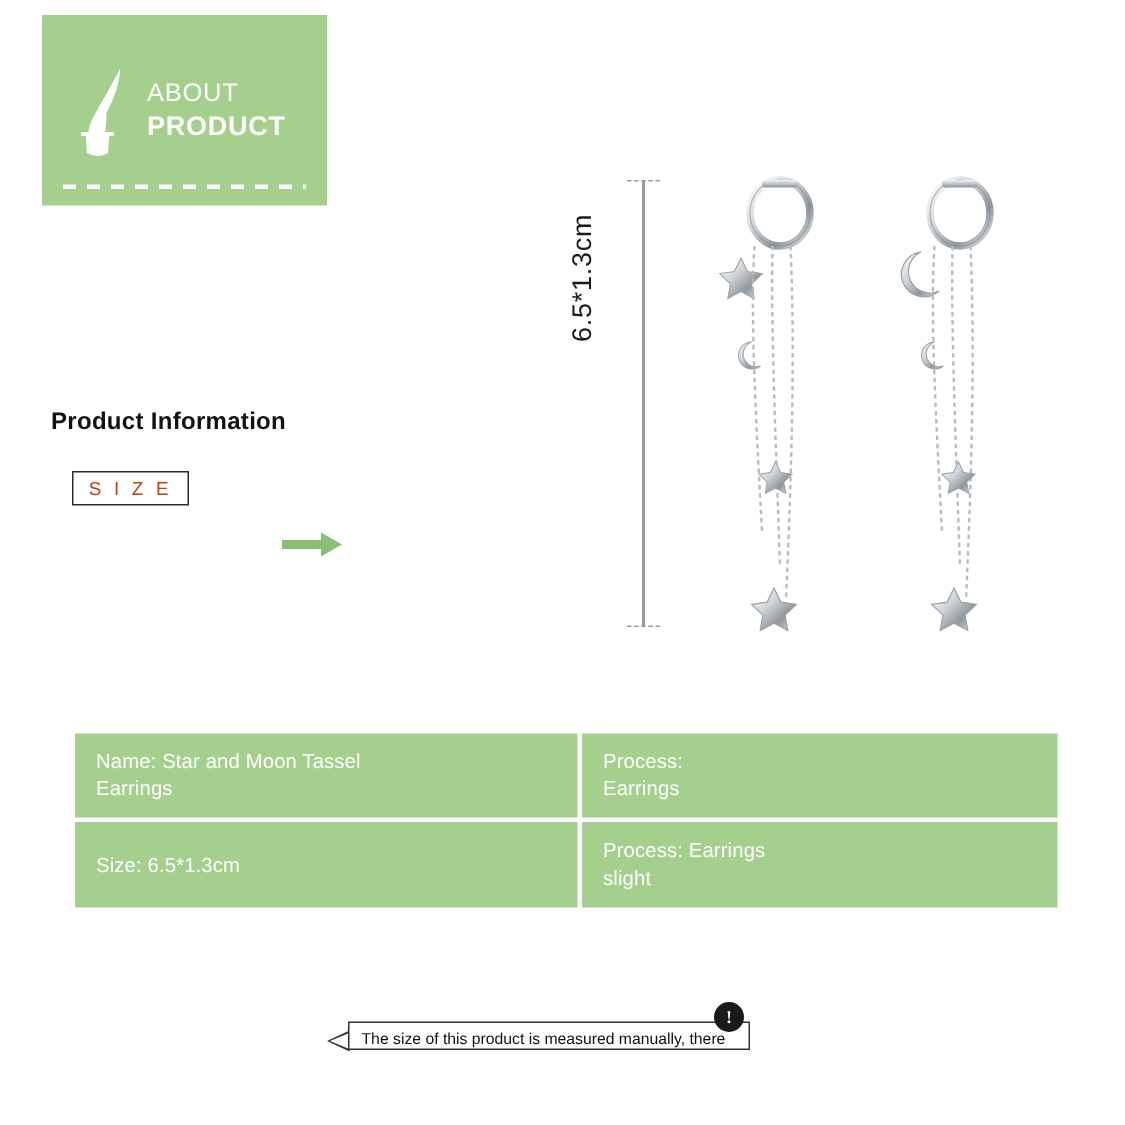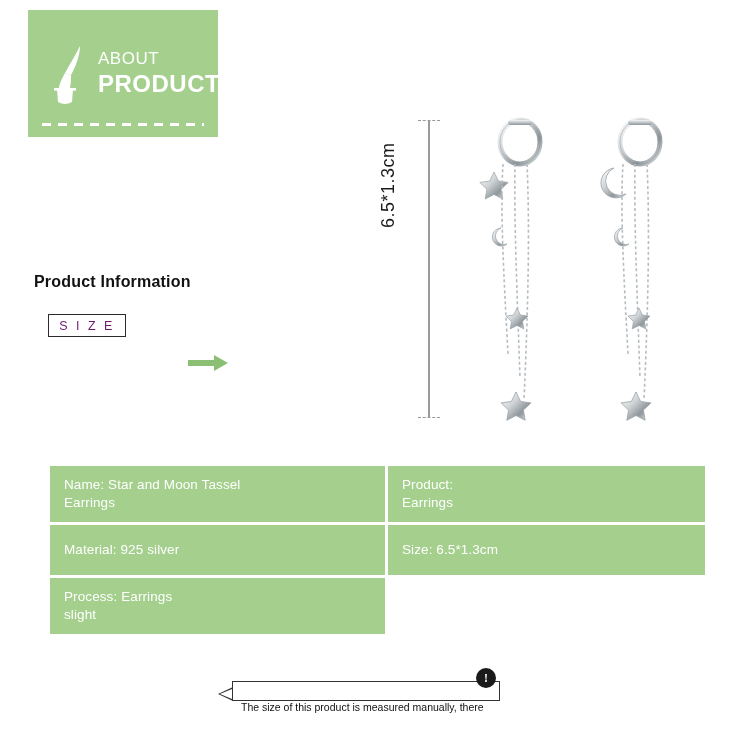--- a/index.html
+++ b/index.html
@@ -46,21 +46,21 @@
   .header-text {
     color: #ffffff;
     line-height: 1.15;
   }
   .header-text .l1 {
     font-size: 17px;
     letter-spacing: 0.5px;
     font-weight: 400;
   }
   .header-text .l2 {
-    font-size: 24px;
+    font-size: 18px;
     font-weight: 700;
     letter-spacing: 0.5px;
     margin-top: 2px;
   }
   .header-dashes {
     position: absolute;
     left: 14px;
     bottom: 11px;
     width: 162px;
     height: 3px;
@@ -83,21 +83,21 @@
     left: 48px;
     top: 314px;
     width: 78px;
     height: 23px;
     border: 1.5px solid #2b2b2b;
     display: flex;
     align-items: center;
     justify-content: center;
     font-size: 12.5px;
     letter-spacing: 2.5px;
-    color: #701a75;
+    color: #c2410c;
   }
   .arrow {
     position: absolute;
     left: 188px;
     top: 352px;
     width: 42px;
     height: 22px;
   }
 
   
@@ -143,21 +143,21 @@
     left: 470px;
     top: 110px;
     width: 220px;
     height: 320px;
   }
 
   
   .spec-table {
     position: absolute;
     left: 50px;
-    top: 466px;
+    top: 489px;
     width: 652px;
     height: 168px;
     display: grid;
     grid-template-columns: 335px 317px;
     grid-template-rows: 1fr 1fr 1fr;
     gap: 3px;
     background: #ffffff;
   }
   .cell {
     background: #a4cf8d;
@@ -179,21 +179,21 @@
     height: 42px;
   }
   .note-body {
     position: absolute;
     left: 14px;
     top: 0;
     width: 268px;
     height: 19px;
     border: 1.3px solid #333333;
     background: #ffffff;
-    padding: 18px 6px 0 8px;
+    padding: 4px 6px 0 8px;
     font-size: 10.5px;
     line-height: 1.35;
     color: #111111;
   }
   .note-tail-left {
     position: absolute;
     left: 0px;
     top: 6px;
     width: 0;
     height: 0;
@@ -326,26 +326,23 @@
   <div class="spec-table">
     <div class="cell">
       <span>
         <span>Name: Star and Moon Tassel</span><br>
         <span>Earrings</span>
       </span>
     </div>
 
     <div class="cell">
       <span>
-        <span>Product:</span><br>
+        <span>Process:</span><br>
         <span>Earrings</span>
       </span>
-    </div>
-    <div class="cell">
-      <span>Material: 925 silver</span>
     </div>
 
     <div class="cell">
       <span>Size: 6.5*1.3cm</span>
     </div>
     <div class="cell">
       <span>
         <span>Process: Earrings</span><br>
         <span>slight</span>
       </span>

